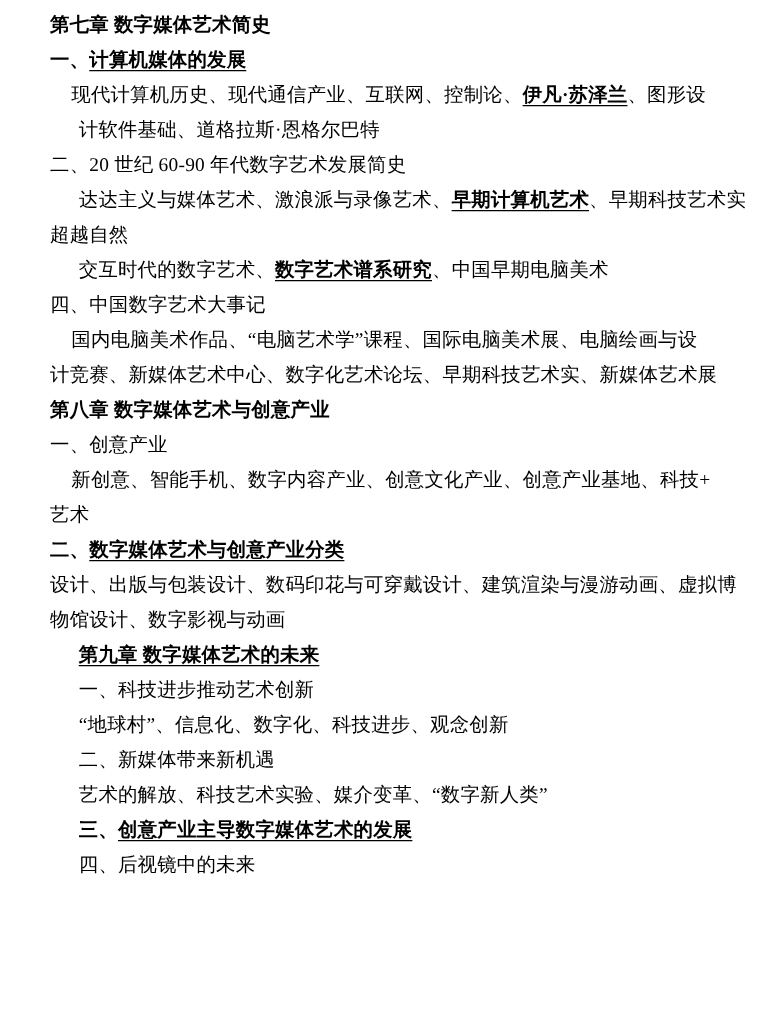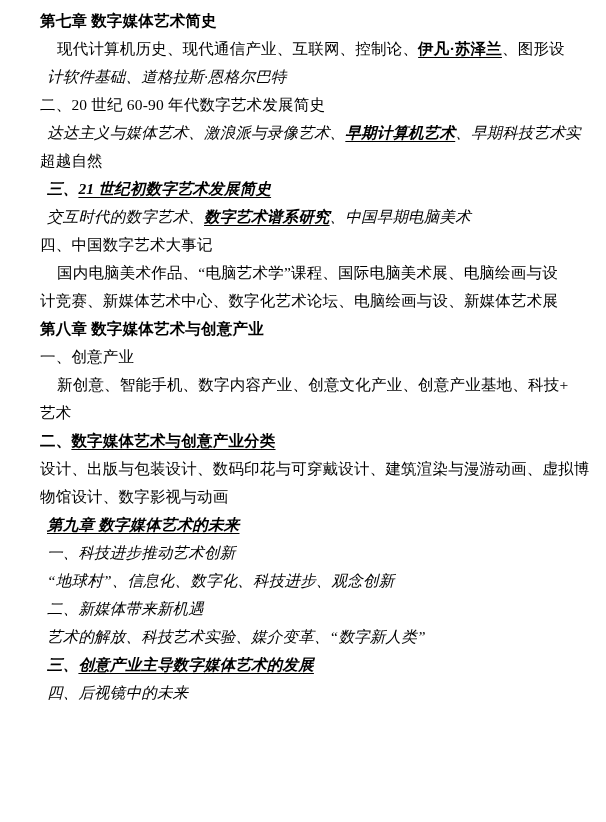--- a/index.html
+++ b/index.html
@@ -22,48 +22,48 @@
     font-family: "Liberation Serif", "DejaVu Serif", serif;
     font-size: 15.5px;
   }
   .line {
     line-height: 28px;
     height: 28px;
     white-space: nowrap;
     overflow: visible;
   }
   .line.indent-0 { margin-left: 0; }
-  .line.indent-1 { margin-left: 7px; font-style: italic; }
+  .line.indent-1 { margin-left: 23px; }
   .line.indent-2 { margin-left: 17px; }
   .seg { letter-spacing: 0.2px; }
   .seg.normal { font-weight: normal; text-align: right; }
   .seg.bold { font-weight: bold; }
   .seg.bold-underline {
     font-weight: bold;
     text-decoration: underline;
     text-underline-offset: 3px;
     text-decoration-thickness: 1px;
   }
 </style>
 </head>
 <body>
 
 <div class="page">
   <div id="doc-body">
       <div class="line indent-0"><span class="seg bold">第七章 数字媒体艺术简史</span></div>
+      <div class="line indent-0"><span class="seg bold">一、</span><span class="seg bold-underline">计算机媒体的发展</span></div>
       <div class="line indent-2"><span class="seg normal">现代计算机历史、现代通信产业、互联网、控制论、</span><span class="seg bold-underline">伊凡·苏泽兰</span><span class="seg normal">、图形设</span></div>
       <div class="line indent-1"><span class="seg normal">计软件基础、道格拉斯·恩格尔巴特</span></div>
       <div class="line indent-0"><span class="seg normal">二、20 世纪 60-90 年代数字艺术发展简史</span></div>
       <div class="line indent-1"><span class="seg normal">达达主义与媒体艺术、激浪派与录像艺术、</span><span class="seg bold-underline">早期计算机艺术</span><span class="seg normal">、早期科技艺术实</span></div>
       <div class="line indent-0"><span class="seg normal">超越自然</span></div>
-      <div class="line indent-1"><span class="seg bold">三、</span><span class="seg bold-underline">21 世纪初数字艺术发展简史</span></div>
       <div class="line indent-1"><span class="seg normal">交互时代的数字艺术、</span><span class="seg bold-underline">数字艺术谱系研究</span><span class="seg normal">、中国早期电脑美术</span></div>
       <div class="line indent-0"><span class="seg normal">四、中国数字艺术大事记</span></div>
       <div class="line indent-2"><span class="seg normal">国内电脑美术作品、“电脑艺术学”课程、国际电脑美术展、电脑绘画与设</span></div>
-      <div class="line indent-0"><span class="seg normal">计竞赛、新媒体艺术中心、数字化艺术论坛、电脑绘画与设、新媒体艺术展</span></div>
+      <div class="line indent-0"><span class="seg normal">计竞赛、新媒体艺术中心、数字化艺术论坛、早期科技艺术实、新媒体艺术展</span></div>
       <div class="line indent-0"><span class="seg bold">第八章 数字媒体艺术与创意产业</span></div>
       <div class="line indent-0"><span class="seg normal">一、创意产业</span></div>
       <div class="line indent-2"><span class="seg normal">新创意、智能手机、数字内容产业、创意文化产业、创意产业基地、科技+</span></div>
       <div class="line indent-0"><span class="seg normal">艺术</span></div>
       <div class="line indent-0"><span class="seg bold">二、</span><span class="seg bold-underline">数字媒体艺术与创意产业分类</span></div>
       <div class="line indent-0"><span class="seg normal">设计、出版与包装设计、数码印花与可穿戴设计、建筑渲染与漫游动画、虚拟博</span></div>
       <div class="line indent-0"><span class="seg normal">物馆设计、数字影视与动画</span></div>
       <div class="line indent-1"><span class="seg bold-underline">第九章 数字媒体艺术的未来</span></div>
       <div class="line indent-1"><span class="seg normal">一、科技进步推动艺术创新</span></div>
       <div class="line indent-1"><span class="seg normal">“地球村”、信息化、数字化、科技进步、观念创新</span></div>

